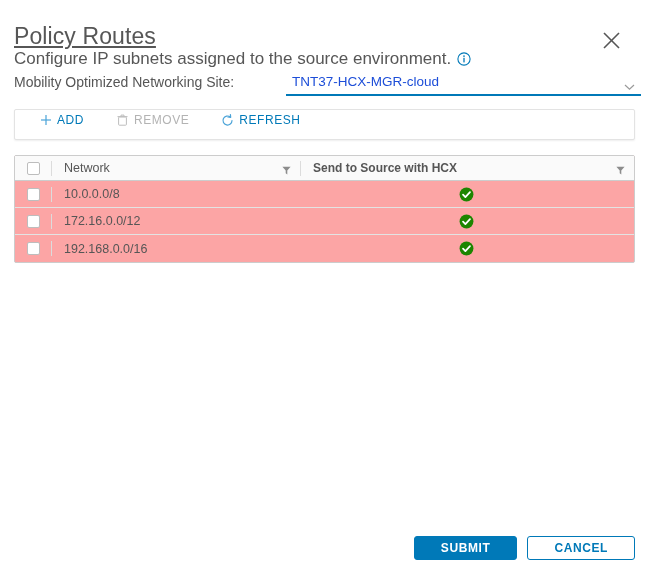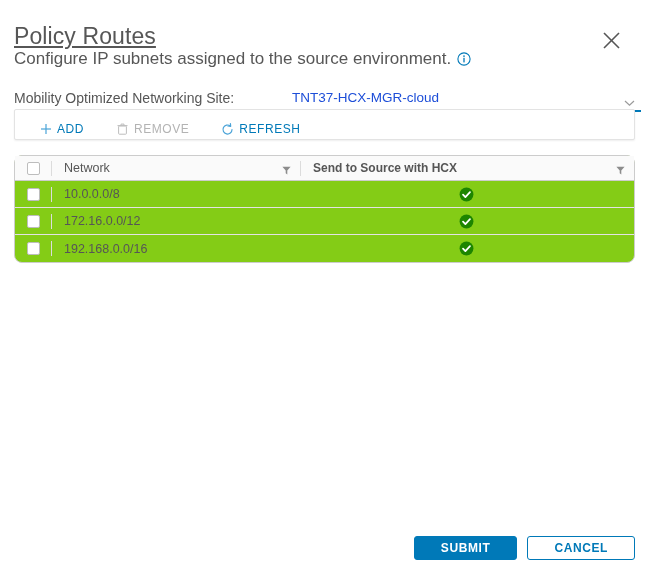--- a/index.html
+++ b/index.html
@@ -67,21 +67,20 @@
     justify-content: center;
   }
 
   
   .site-row {
     position: absolute;
     left: 0;
     top: 70px;
     width: 649px;
     height: 26px;
-    margin-top: 16px;
   }
   .site-label {
     position: absolute;
     left: 14px;
     top: 3px;
     font-size: 14px;
     color: #565656;
     line-height: 18px;
     white-space: nowrap;
   }
@@ -118,21 +117,21 @@
     position: absolute;
     left: 14px;
     top: 109px;
     width: 621px;
     height: 31px;
     background: #ffffff;
     border: 1px solid #e3e3e3;
     border-radius: 2px;
     box-shadow: 0 1px 2px rgba(0,0,0,0.07);
     display: flex;
-    align-items: flex-end;
+    align-items: flex-start;
     padding-left: 22px;
     box-sizing: border-box;
   }
   .tb-btn {
     display: flex;
     align-items: center;
     gap: 5px;
     font-size: 12px;
     letter-spacing: 0.55px;
     font-weight: 500;
@@ -155,23 +154,23 @@
     align-items: center;
     justify-content: center;
   }
 
   
   .table {
     position: absolute;
     left: 14px;
     top: 155px;
     width: 621px;
-    background: #84cc16;
+    background: #fca5a5;
     border: 1px solid #cccccc;
-    border-radius: 8px;
+    border-radius: 2px;
     box-sizing: border-box;
   }
   .thead {
     display: flex;
     height: 25px;
     background: #fafafa;
     border-bottom: 1px solid #cccccc;
     align-items: center;
     box-sizing: border-box;
   }

